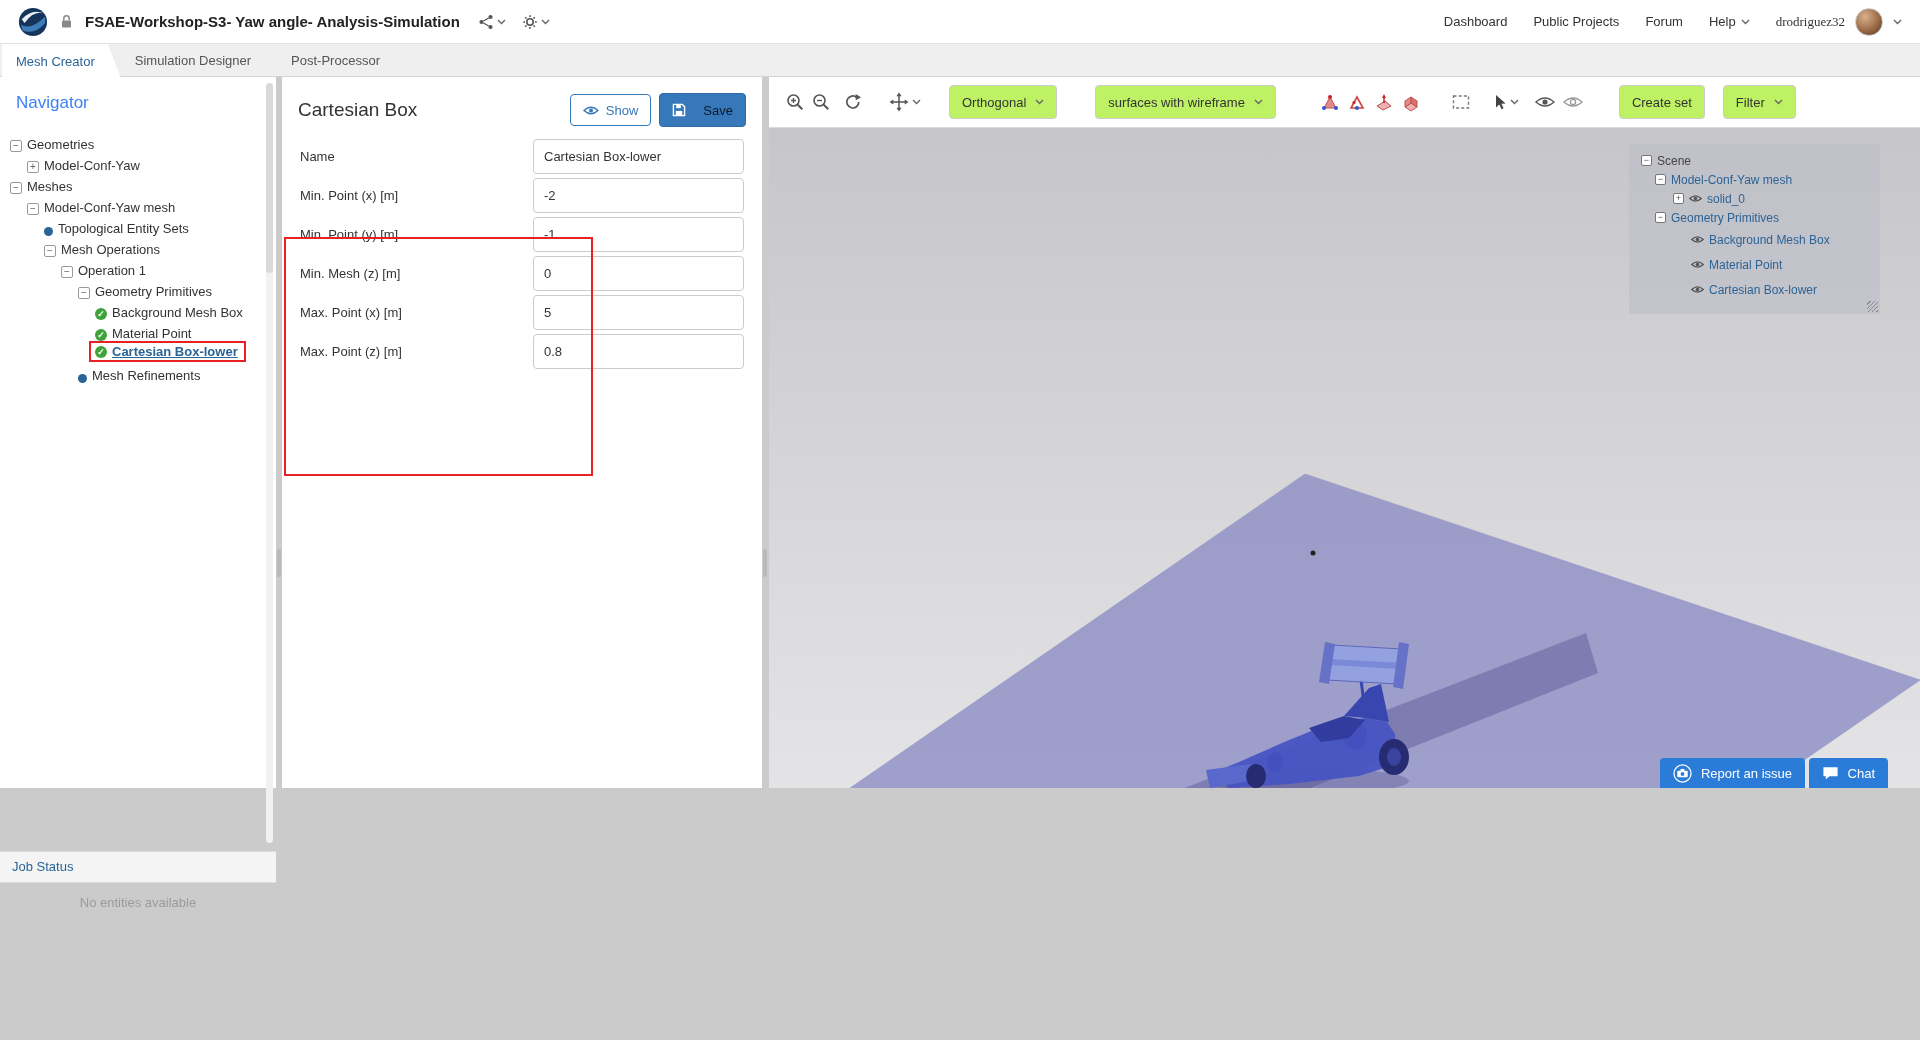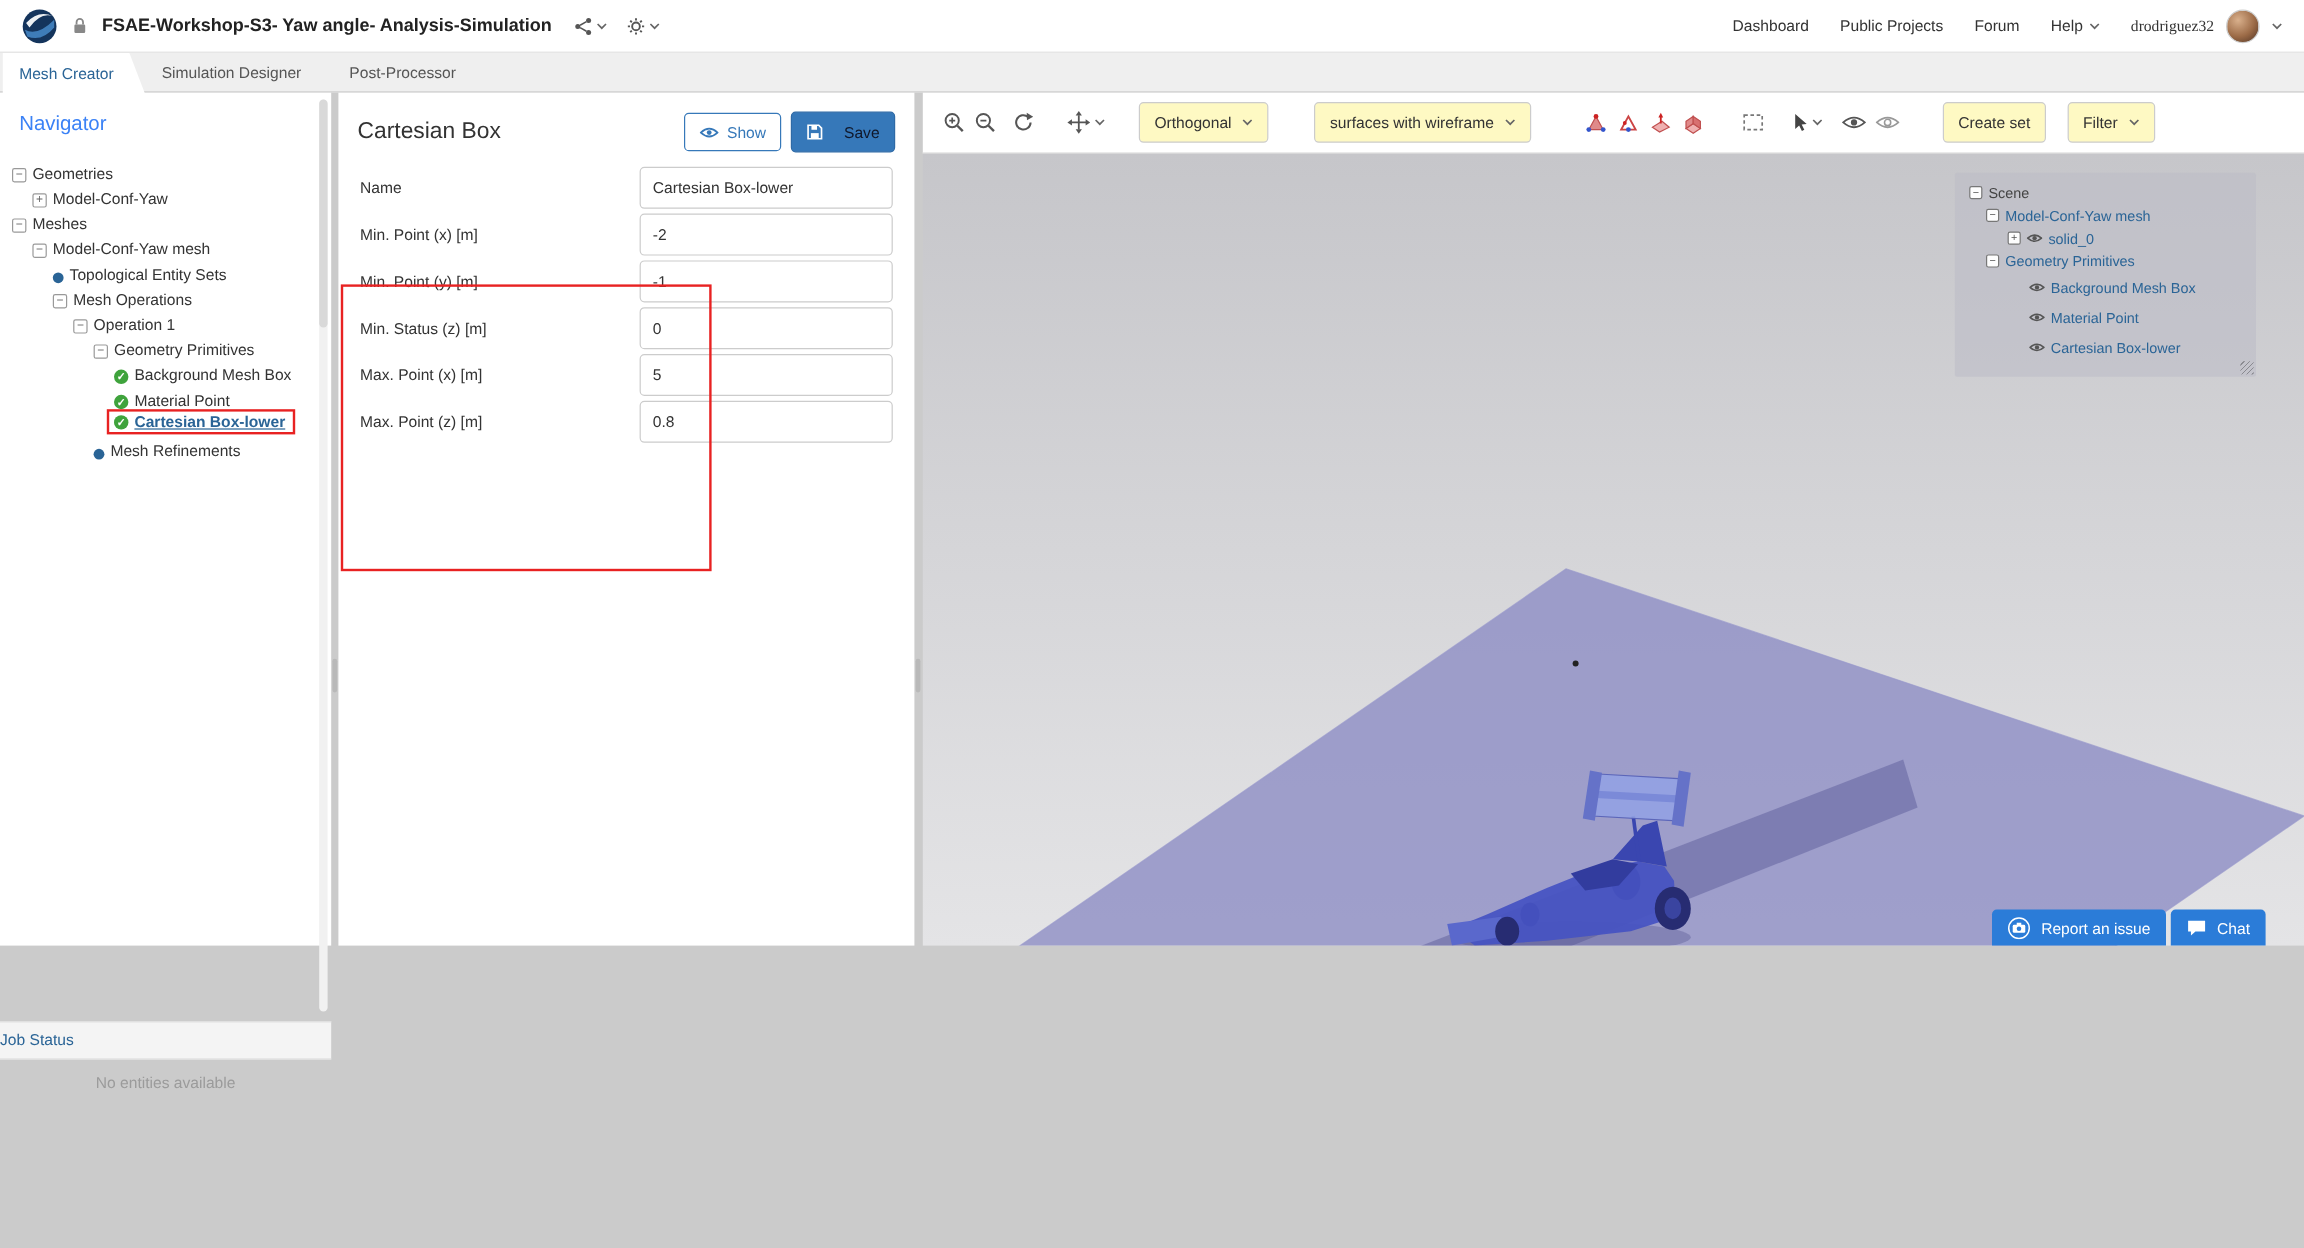--- a/index.html
+++ b/index.html
@@ -36,41 +36,41 @@
   .tree { padding-top:6px; font-size:13px; color:#333; }
   .trow { height:21px; display:flex; align-items:flex-end; gap:5px; cursor:pointer; white-space:nowrap; }
   .d0{padding-left:10px}.d1{padding-left:27px}.d2{padding-left:44px}.d3{padding-left:61px}.d4{padding-left:78px}.d5{padding-left:95px}
   .exp { width:12px; height:12px; min-width:12px; border:1px solid #999; border-radius:2px; background:#fff; color:#666; font-size:10px; line-height:10px; text-align:center; }
   .exp.minus::before { content:"−"; } .exp.plus::before { content:"+"; }
   .dot { width:9px; height:9px; min-width:9px; border-radius:50%; background:#2a6496; }
   .check { width:12px; height:12px; min-width:12px; border-radius:50%; background:#3fa33c; color:#fff; font-size:9px; line-height:12px; text-align:center; font-weight:bold; }
   .check::before { content:"✓"; }
   .sel-label { color:#2a6496; font-weight:bold; text-decoration:underline; }
   .red-wrap { display:inline-flex; align-items:center; gap:5px; border:2px solid #e82222; padding:1px 6px 1px 4px; margin-left:-6px; }
-  .job-bar { position:absolute; left:0; right:0; top:774px; height:32px; background:#f4f4f4; border-top:1px solid #ddd; border-bottom:1px solid #ddd; color:#2a6496; font-size:13px; line-height:30px; padding-left:0; }
+  .job-bar { position:absolute; left:0; right:0; top:774px; height:32px; background:#f4f4f4; border-top:1px solid #ddd; border-bottom:1px solid #ddd; color:#2a6496; font-size:13px; line-height:30px; padding-left:12px; }
   .job-empty { position:absolute; left:0; right:0; top:818px; text-align:center; color:#9b9b9b; font-size:13px; }
   .nav-scroll { position:absolute; right:3px; top:6px; width:7px; height:760px; background:#f1f1f1; border-radius:4px; }
   .nav-scroll .thumb { width:7px; height:190px; background:#d9d9d9; border-radius:4px; }
 
   
   .sp-header { display:flex; align-items:center; padding:16px 16px 10px 16px; }
   .sp-title { flex:1; font-size:19px; color:#333; }
   .btn-show { height:32px; border:1px solid #3678b9; color:#3678b9; background:#fff; border-radius:4px; font-size:13px; display:inline-flex; align-items:center; gap:7px; padding:0 12px; margin-right:8px; cursor:pointer; }
   .btn-save { height:32px; border:1px solid #2f6aa6; color:#0f172a; background:#3678b9; border-radius:4px; font-size:13px; display:inline-flex; align-items:center; gap:17px; padding:16px 12px; cursor:pointer; }
   .form { padding:2px 18px; position:relative; }
   .frow { display:flex; align-items:center; height:35px; margin-bottom:4px; }
   .flabel { flex:1; font-size:13px; color:#333; }
   .finput { width:211px; height:35px; border:1px solid #ccc; border-radius:4px; padding:0 10px; font-size:13px; color:#333; background:#fff; outline:none; font-family:"Liberation Sans",sans-serif; }
   .annotation-box { position:absolute; left:2px; top:100px; width:309px; height:239px; border:2px solid #e82222; pointer-events:none; z-index:15; }
 
   
   .vp-toolbar { height:51px; background:#fff; border-bottom:1px solid #dcdcdc; display:flex; align-items:center; padding:0 14px; }
   .tb-icon { display:inline-flex; align-items:center; justify-content:center; width:24px; height:26px; cursor:pointer; }
   .tb-group { display:inline-flex; align-items:center; gap:3px; cursor:pointer; }
-  .vp-btn { height:34px; border:1px solid #ccc; border-radius:4px; background:#fef9c3; display:inline-flex; align-items:center; gap:9px; padding:0 12px; font-size:13px; color:#333; cursor:pointer; white-space:nowrap; }
+  .vp-btn { height:34px; border:1px solid #ccc; border-radius:4px; background:#bef264; display:inline-flex; align-items:center; gap:9px; padding:0 12px; font-size:13px; color:#333; cursor:pointer; white-space:nowrap; }
   .vp-canvas { position:absolute; top:51px; left:0; right:0; bottom:0; background:linear-gradient(#c6c6ca, #e4e4e6); overflow:hidden; }
   .scene-svg { position:absolute; inset:0; }
 
   
   .scene-overlay { position:absolute; left:860px; top:16px; width:251px; height:170px; background:rgba(188,188,198,0.55); border-radius:2px; font-size:12px; padding:7px 6px; z-index:8; }
   .srow { display:flex; align-items:center; gap:5px; height:19px; white-space:nowrap; cursor:pointer; }
   .srow.tall { height:25px; }
   .s0{padding-left:6px}.s1{padding-left:20px}.s2{padding-left:38px}.s3{padding-left:56px}
   .s-label { color:#2a6496; } .s-label.gray { color:#444; }
   .sexp { width:11px; height:11px; min-width:11px; border:1px solid #777; border-radius:2px; background:#fdfdfd; color:#555; font-size:9px; line-height:9px; text-align:center; }
@@ -239,21 +239,21 @@
         </div>
       <div class="frow">
           <span class="flabel">Min. Point (x) [m]</span>
           <input class="finput" value="-2" style="">
         </div>
       <div class="frow">
           <span class="flabel">Min. Point (y) [m]</span>
           <input class="finput" value="-1" style="">
         </div>
       <div class="frow">
-          <span class="flabel">Min. Status (z) [m]</span>
+          <span class="flabel">Min. Mesh (z) [m]</span>
           <input class="finput" value="0" style="">
         </div>
       <div class="frow">
           <span class="flabel">Max. Point (x) [m]</span>
           <input class="finput" value="5" style="">
         </div>
       <div class="frow">
           <span class="flabel">Max. Point (z) [m]</span>
           <input class="finput" value="0.8" style="">
         </div>

